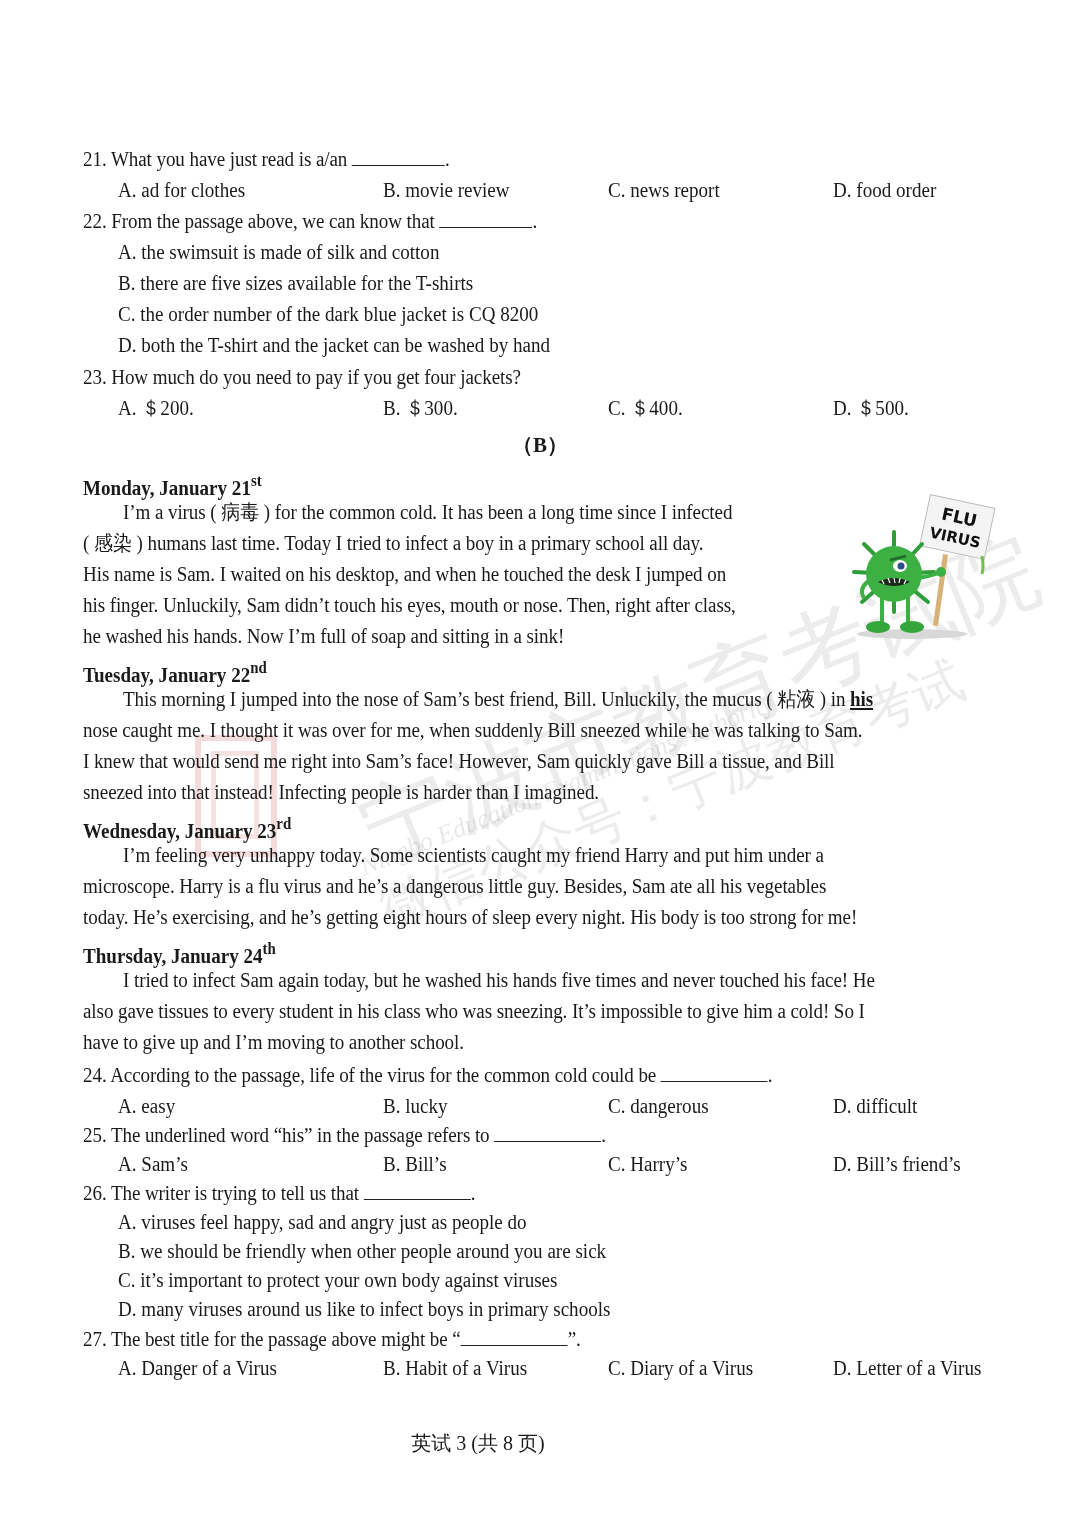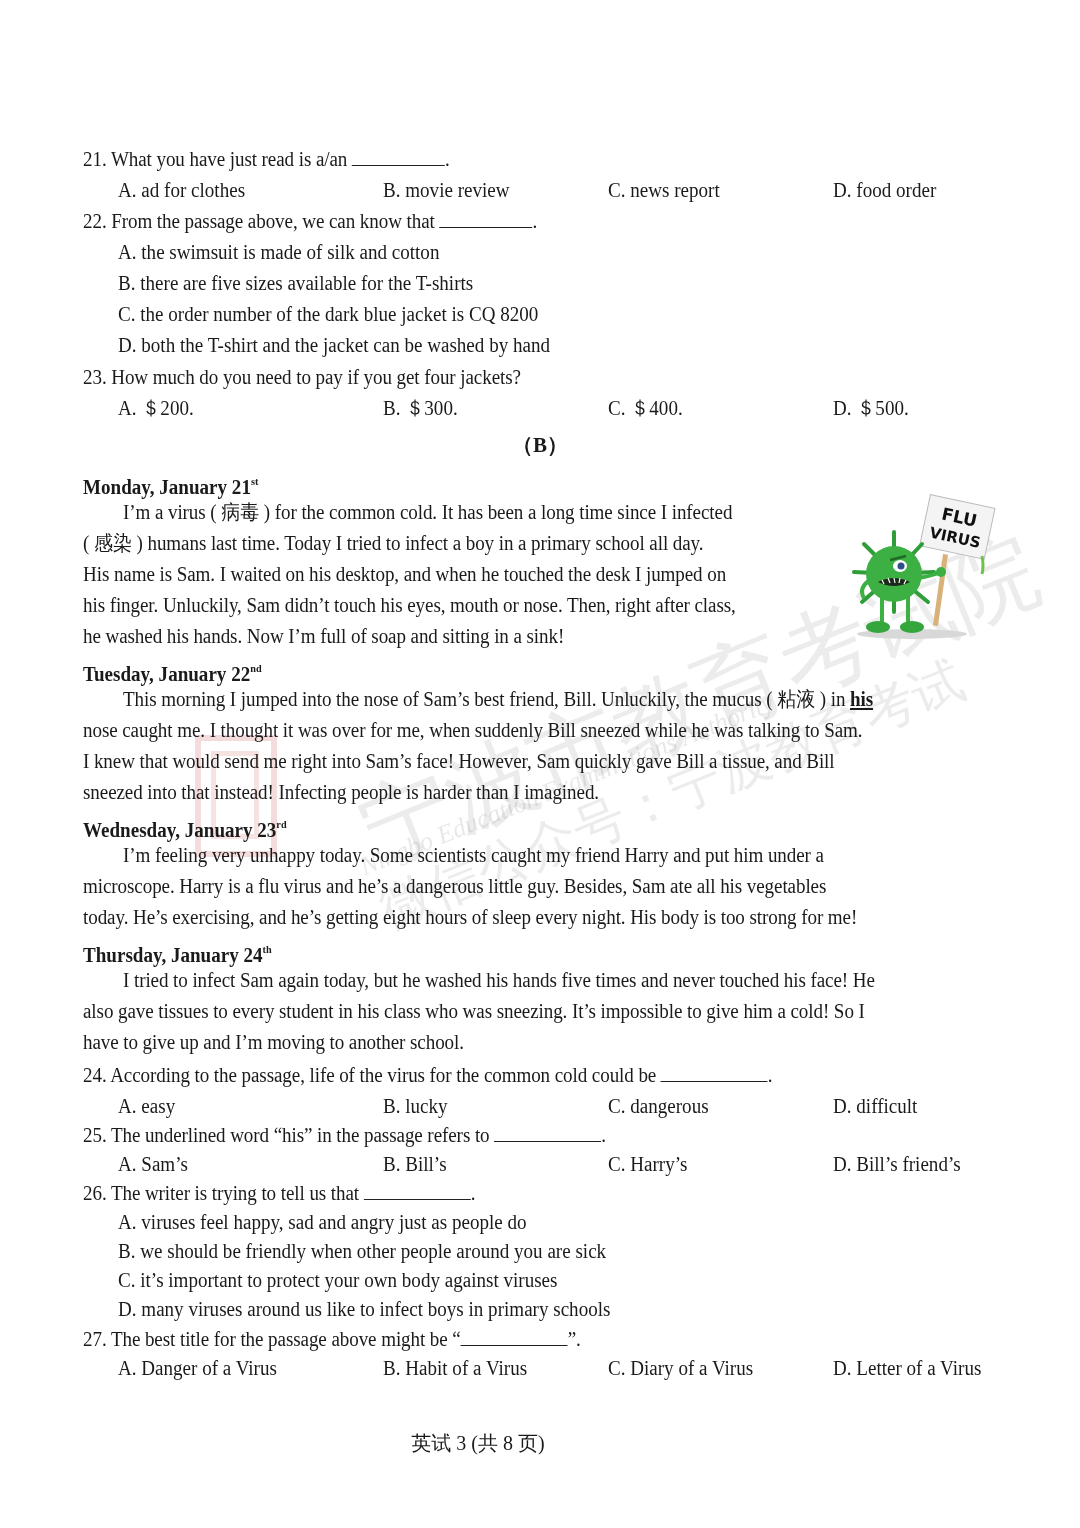--- a/index.html
+++ b/index.html
@@ -11,21 +11,21 @@
   .page { position: absolute; left: 0; top: 0; width: 1080px; height: 1528px; }
   .line {
     position: absolute; font-size: 20.5px; line-height: 26px; white-space: nowrap;
     transform: scaleX(0.93); transform-origin: left center; letter-spacing: -0.1px;
   }
   .opt { position: absolute; font-size: 20.5px; line-height: 26px; white-space: nowrap;
     transform: scaleX(0.93); transform-origin: left center; }
   .blank { display: inline-block; border-bottom: 1px solid #222; vertical-align: baseline; height: 18px; }
   .heading { position: absolute; font-size: 20.5px; font-weight: bold; line-height: 26px; white-space: nowrap;
     transform: scaleX(0.93); transform-origin: left center; }
-  .heading sup { font-size: 11px; vertical-align: 9px; }
+  .heading sup { font-size: 16px; vertical-align: 9px; }
   .section { position: absolute; left: 0; width: 1080px; text-align: center; font-weight: bold; font-size: 21px; top: 431px; }
   .u { text-decoration: underline; font-weight: bold; }
   .footer { position: absolute; left: 0; width: 956px; text-align: center; top: 1430px; font-size: 20px; }
   .wm-seal { position: absolute; left: 195px; top: 735px; width: 70px; height: 110px;
     border: 6px solid rgba(200,60,60,0.18); }
   .wm-seal::before { content: ""; position: absolute; left: 10px; top: 10px; width: 38px; height: 78px;
     border: 5px solid rgba(200,60,60,0.15); }
   .wm-text1 { position: absolute; left: 340px; top: 640px; font-size: 90px; transform: rotate(-22deg);
     color: rgba(110,110,110,0.13); font-family: "DejaVu Sans", sans-serif; }
   .wm-text2 { position: absolute; left: 360px; top: 760px; font-size: 52px; transform: rotate(-22deg);

